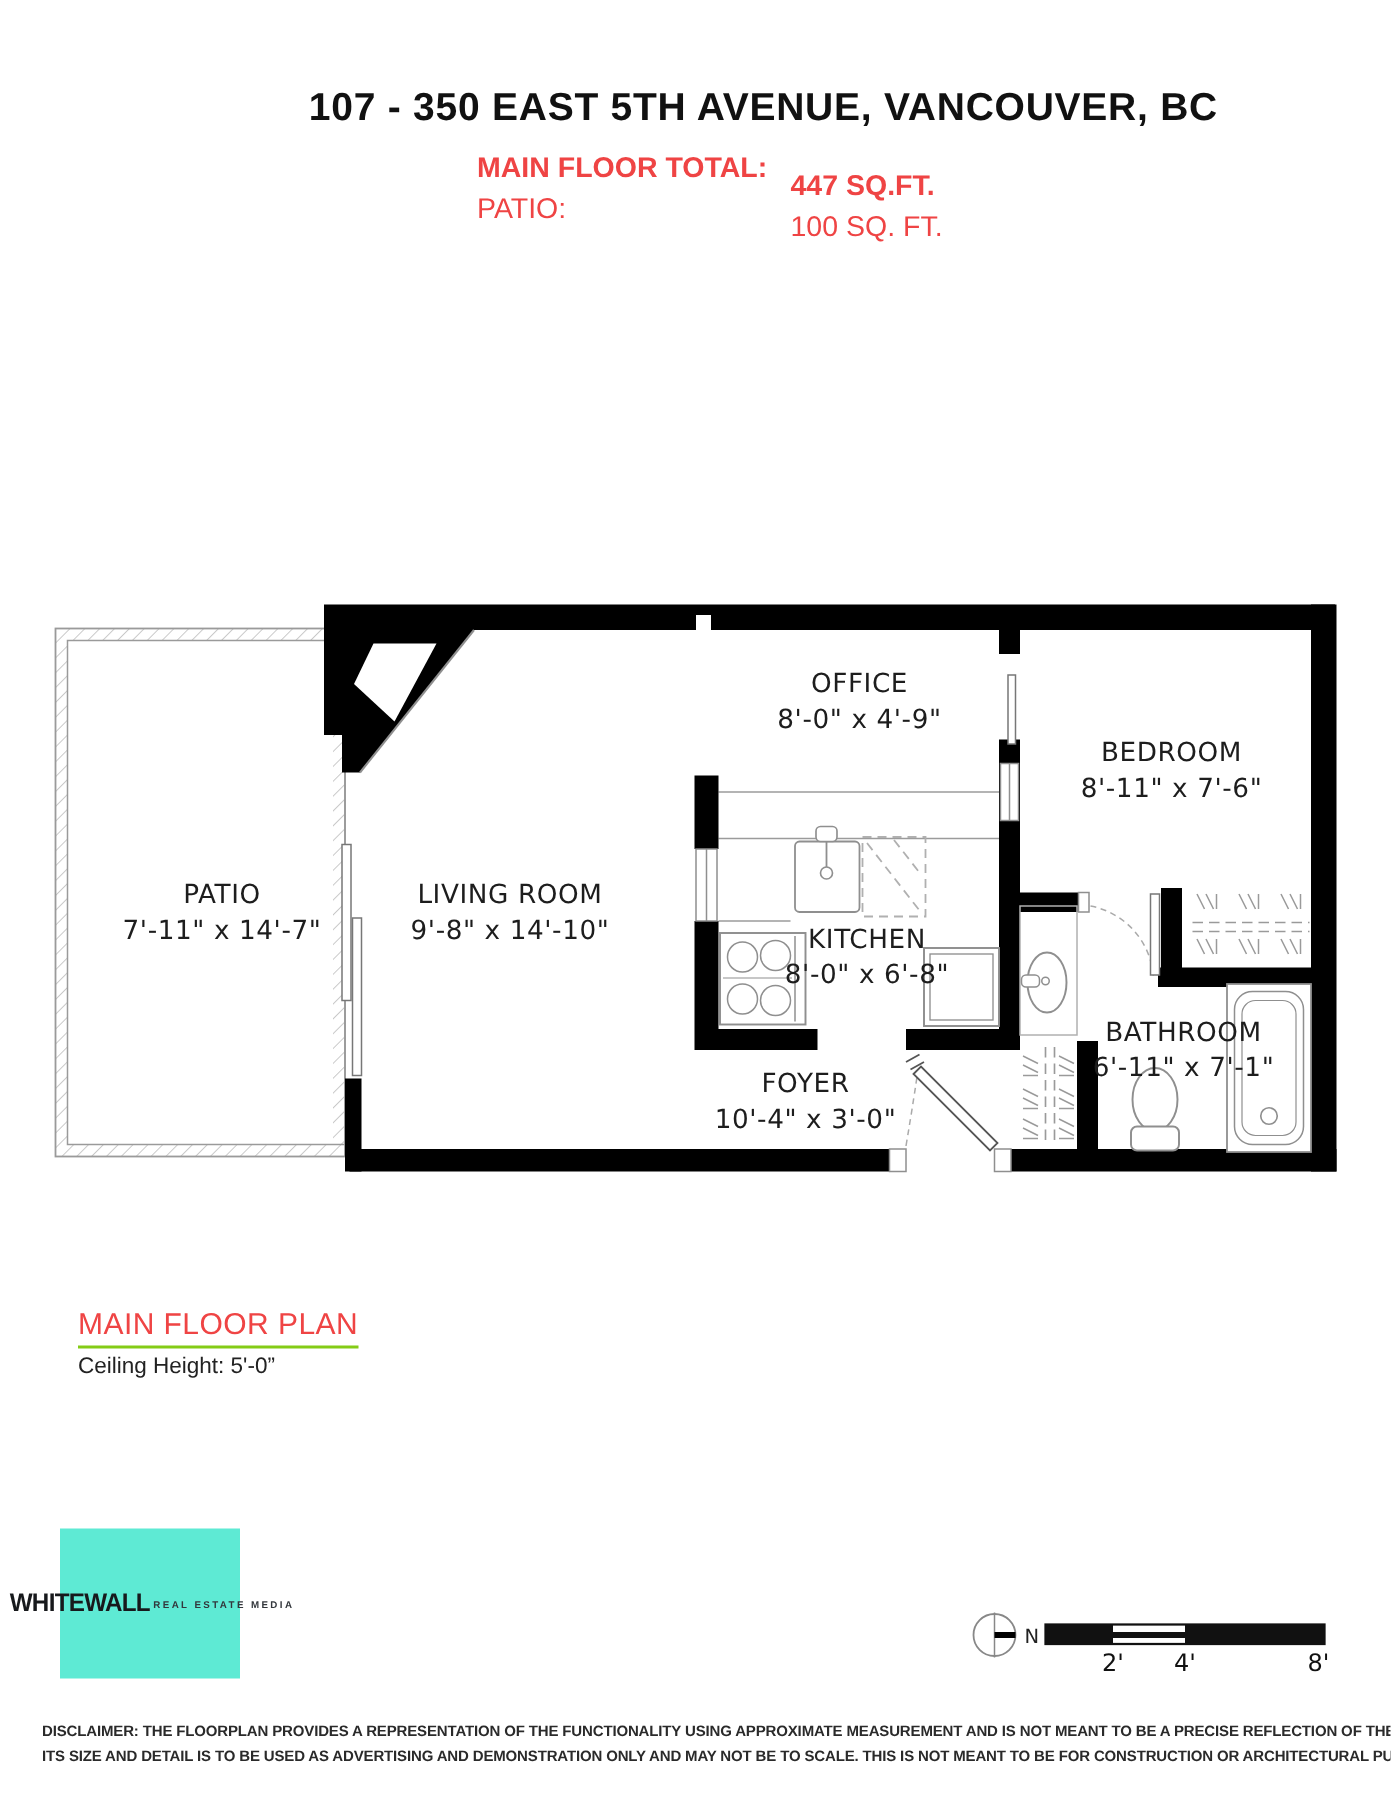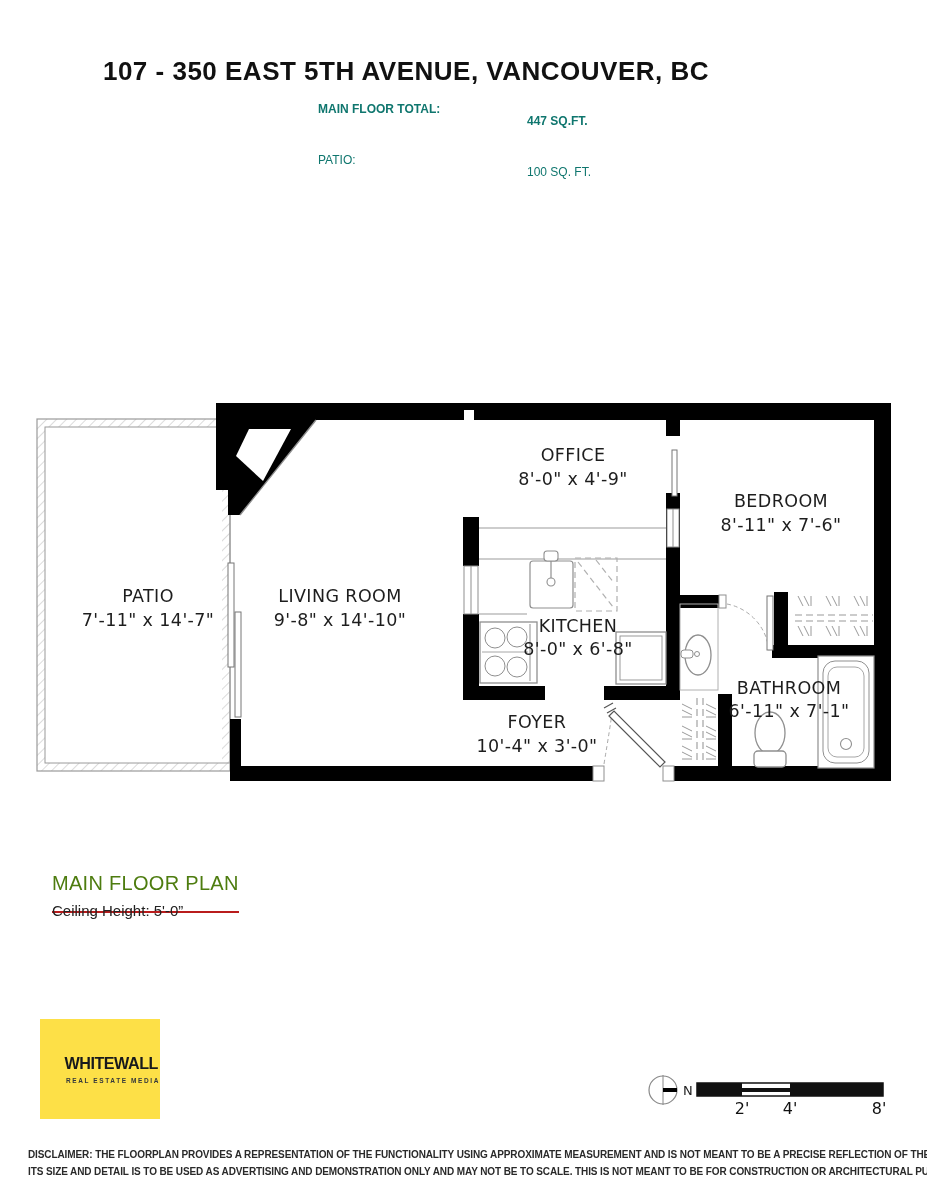--- a/index.html
+++ b/index.html
@@ -3,44 +3,44 @@
 <meta charset="utf-8">
 <style>
   html,body{margin:0;padding:0;}
   body{
     width:927px;height:1200px;position:relative;background:#ffffff;
     font-family:"Liberation Sans",sans-serif;color:#1c1c1c;overflow:hidden;
   }
   .abs{position:absolute;}
   
   .title{
-    left:0;top:56px;width:812px;text-align:center;
+    left:0;top:56px;width:812px;text-align:right;
     font-size:26px;font-weight:bold;letter-spacing:.5px;color:#111;
   }
-  .area-row{font-size:12px;color:#0f766e;white-space:nowrap;}
+  .area-row{font-size:19px;color:#ef4444;white-space:nowrap;}
   .area-label{position:absolute;left:318px;top:0;}
   .area-value{position:absolute;left:527px;top:12px;}
   .bold{font-weight:bold;}
   
   svg.plan{left:0;top:0;width:927px;height:1200px;}
   svg .room-name, svg .room-dims{
     font-family:"DejaVu Sans",sans-serif;font-size:17.5px;fill:#1d1d1d;letter-spacing:.4px;
   }
   svg .tick-label{font-family:"DejaVu Sans",sans-serif;font-size:16px;fill:#111;}
   svg .north-label{font-family:"DejaVu Sans",sans-serif;font-size:13px;fill:#222;}
   
   .caption-title{
-    left:52px;top:872px;font-size:20px;color:#4d7c0f;letter-spacing:.3px;
-    border-bottom:2px solid #b91c1c;padding-bottom:16px;display:inline-block;
+    left:52px;top:872px;font-size:20px;color:#ef4444;letter-spacing:.3px;
+    border-bottom:2px solid #84cc16;padding-bottom:2px;display:inline-block;
   }
   .caption-sub{left:52px;top:902px;font-size:15px;color:#222;}
   
   .logo-box{
-    left:40px;top:1019px;width:120px;height:100px;background:#fde047;
-    display:flex;flex-direction:column;align-items:flex-end;justify-content:center;
+    left:40px;top:1019px;width:120px;height:100px;background:#5eead4;
+    display:flex;flex-direction:row;align-items:center;justify-content:center;
   }
   .logo-name{
     font-size:17px;font-weight:800;color:#17191c;letter-spacing:-.5px;
     transform:scaleX(.95);white-space:nowrap;
   }
   .logo-tagline{
     font-size:6.5px;font-weight:bold;color:#33373c;letter-spacing:1.6px;margin-top:3px;white-space:nowrap;
   }
   
   .disclaimer{
@@ -49,21 +49,21 @@
   }
 </style>
 </head>
 <body>
 
 <div class="abs title">107 - 350 EAST 5TH AVENUE, VANCOUVER, BC</div>
 <div class="abs area-row" style="left:0;top:102px;width:927px;height:24px;">
   <span class="area-label bold">MAIN FLOOR TOTAL:</span>
   <span class="area-value bold">447 SQ.FT.</span>
 </div>
-<div class="abs area-row" style="left:0;top:129px;width:780px;height:24px;margin-top:24px;">
+<div class="abs area-row" style="left:0;top:129px;width:780px;height:24px;">
   <span class="area-label">PATIO:</span>
   <span class="area-value">100 SQ. FT.</span>
 </div>
 
 <svg class="abs plan" viewBox="0 0 927 1200">
   <defs>
     <pattern id="hatch" width="7" height="7" patternUnits="userSpaceOnUse" patternTransform="rotate(45)">
       <line x1="0" y1="0" x2="0" y2="7" stroke="#c8c8c8" stroke-width="1.3"></line>
     </pattern>
     <g id="tkh" stroke="#9a9a9a" stroke-width="1">

